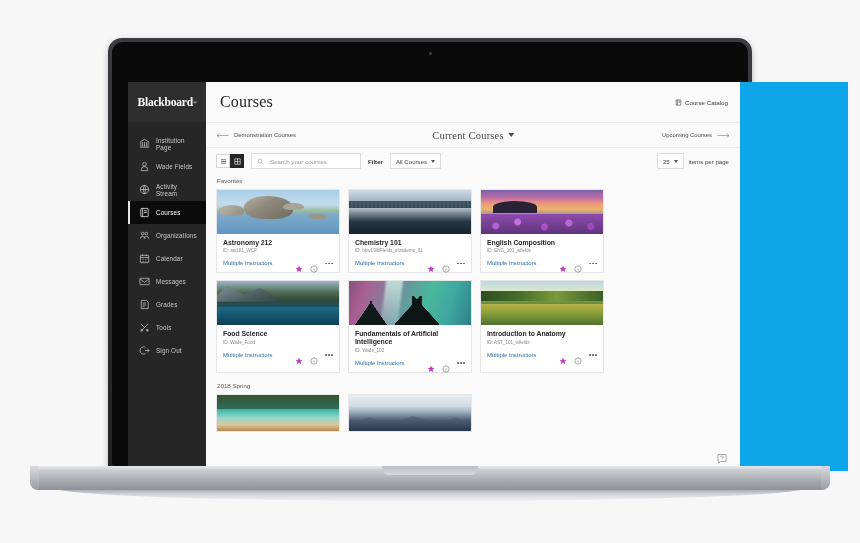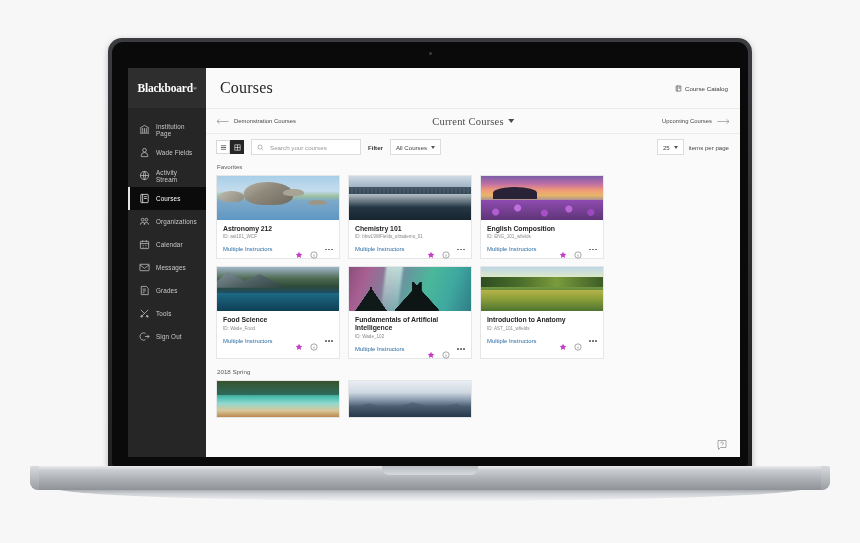--- a/index.html
+++ b/index.html
@@ -21,22 +21,22 @@
   .lid-inner {
     position: absolute; left: 4px; top: 4px; width: 636px; height: 424px;
     background: #0a0a0b; border-radius: 11px 11px 3px 3px;
   }
   .webcam {
     position: absolute; left: 50%; top: 10px; width: 3px; height: 3px;
     margin-left: -1.5px; border-radius: 50%;
     background: #3b3d40;
   }
   .screen {
-    position: absolute; left: 16px; top: 26px; width: 612px; height: 389px;
-    background: #0369a1; overflow: hidden;
+    position: absolute; left: 16px; top: 40px; width: 720px; height: 389px;
+    background: #0ea5e9; overflow: hidden;
   }
   .laptop-base {
     position: absolute; left: 30px; top: 466px; width: 800px; height: 24px;
     background: linear-gradient(180deg,#e9eaec 0%,#c9ccd0 18%,#a9adb2 60%,#8e9297 100%);
     border-radius: 2px 2px 9px 9px;
   }
   .base-lip {
     position: absolute; left: 50%; top: 466px; margin-left: -48px;
     width: 96px; height: 9px;
     background: linear-gradient(180deg,#b9bcc1,#d6d9dd);

